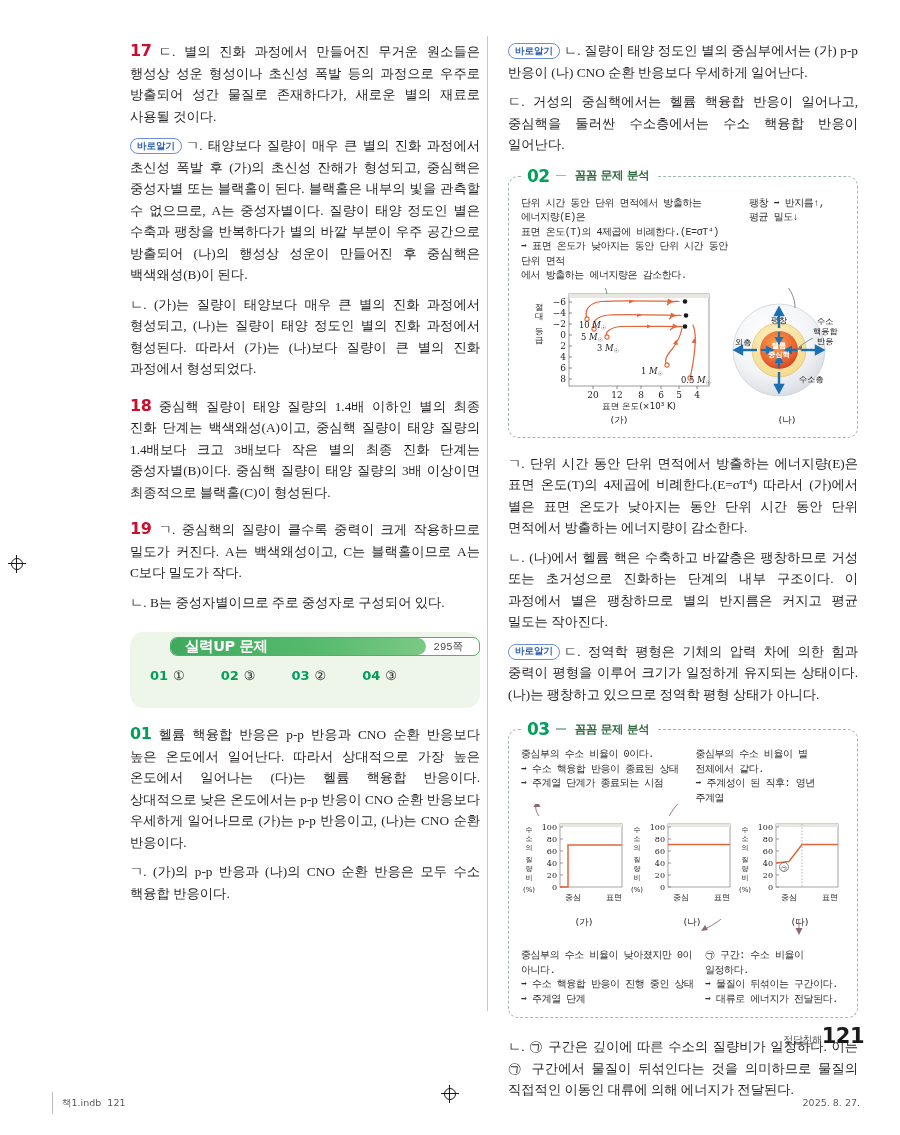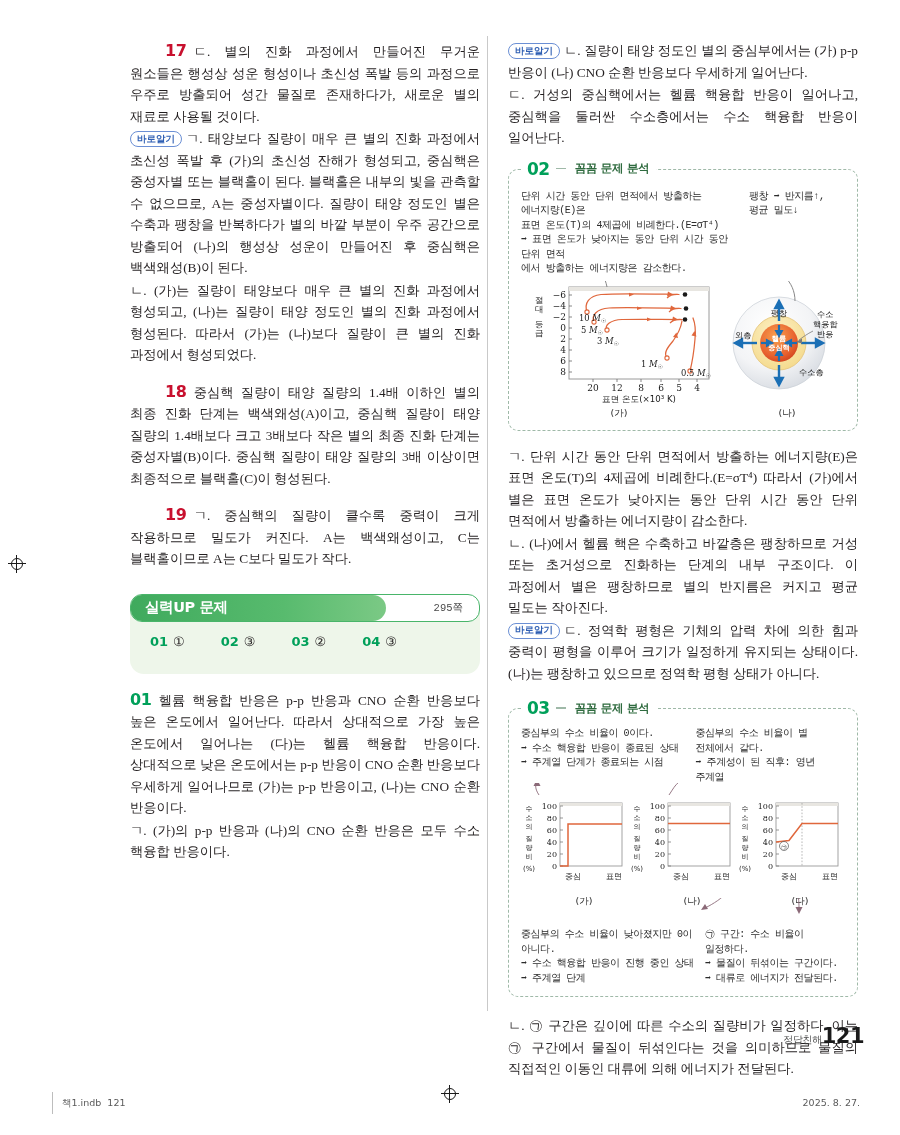--- a/index.html
+++ b/index.html
@@ -31,32 +31,31 @@
   .divider { position:absolute; left: 487px; top: 36px; width: 1px; height: 975px; background:#c9c9c9; }
 
   p.par {
     font-size: 13.3px;
     line-height: 21.5px;
     margin: 0 0 0 0;
     text-align: justify;
     text-justify: inter-character;
     word-break: keep-all;
   }
-  p.par + p.par { margin-top: 1px; }
+  p.par + p.par { margin-top: 8px; }
   .gap { height: 15px; }
   .gap-sm { height: 6px; }
 
   .qnum {
     font-family: "DejaVu Sans", sans-serif;
     font-weight: bold;
     font-size: 16px;
     color: #c8102e;
     letter-spacing: -0.3px;
     margin-right: 7px;
-    margin-left: 35px;
   }
   .qnum-green {
     font-family: "DejaVu Sans", sans-serif;
     font-weight: bold;
     font-size: 16px;
     color: #00a05a;
     letter-spacing: -0.3px;
     margin-right: 7px;
   }
   .badge {
@@ -77,27 +76,28 @@
   
   .uplevel { margin-top: 24px; position: relative; }
   .up-body {
     background: #eef6ea;
     border-radius: 14px;
     padding: 34px 14px 24px 14px;
     margin-top: -24px;
   }
   .up-head {
     position: relative; z-index: 3;
-    height: 28px;
+    height: 19px;
     background: #ffffff;
     border: 1.3px solid #49b56a;
-    border-radius: 12px;
+    border-radius: 7px;
     overflow: hidden;
     display: flex;
     align-items: center;
+    margin-left: 40px;
   }
   .up-head-green {
     position: absolute; left: 0; top: 0; height: 100%;
     width: 255px;
     background: linear-gradient(90deg,#3faa5d 0%, #58bb6e 60%, #7bc985 100%);
     border-radius: 14px 40px 40px 14px;
   }
   .up-title {
     position: relative; z-index: 2;
     color: #fff;
@@ -213,20 +213,23 @@
       <p class="par">
         <span class="qnum">18</span><span>중심핵 질량이 태양 질량의 1.4배 이하인 별의 최종 진화 단계는 백색왜성(A)이고, 중심핵 질량이 태양 질량의 1.4배보다 크고 3배보다 작은 별의 최종 진화 단계는 중성자별(B)이다. 중심핵 질량이 태양 질량의 3배 이상이면 최종적으로 블랙홀(C)이 형성된다.</span>
       </p>
     </div>
 
     <div class="gap"></div>
 
     <div>
       <p class="par">
         <span class="qnum">19</span><span>ㄱ. 중심핵의 질량이 클수록 중력이 크게 작용하므로 밀도가 커진다. A는 백색왜성이고, C는 블랙홀이므로 A는 C보다 밀도가 작다.</span>
+      </p>
+      <p class="par">
+        <span>ㄴ. B는 중성자별이므로 주로 중성자로 구성되어 있다.</span>
       </p>
     </div>
 
     <div class="uplevel">
       <div class="up-head">
         <div class="up-head-green"></div>
         <span class="up-title">실력UP 문제</span>
         <span class="up-page">295쪽</span>
       </div>
       <div class="up-body">

